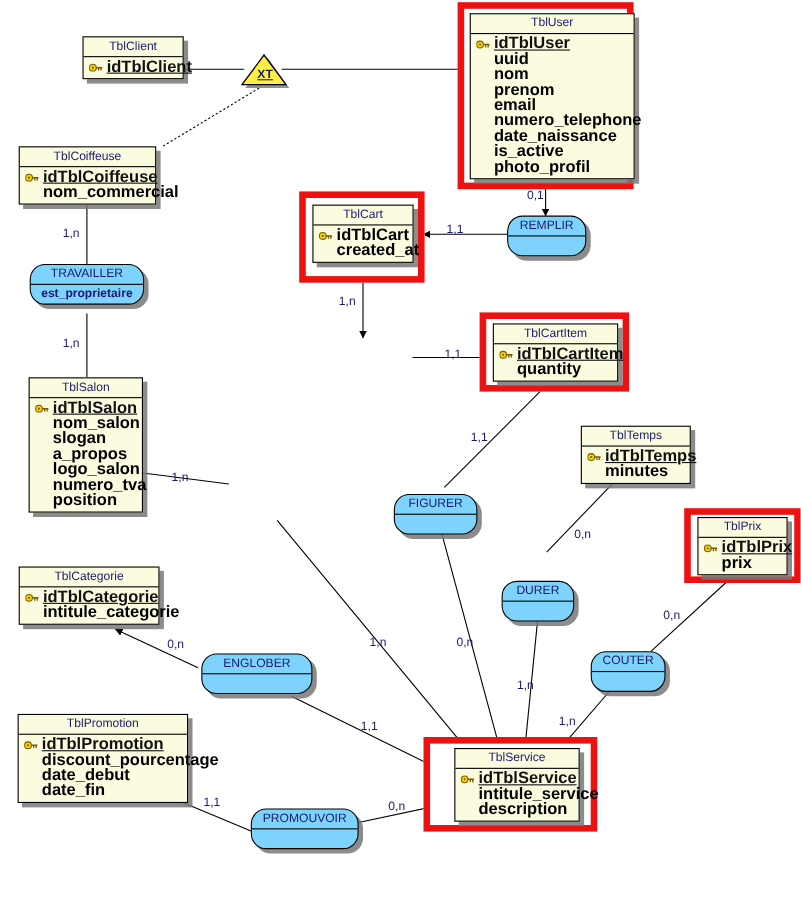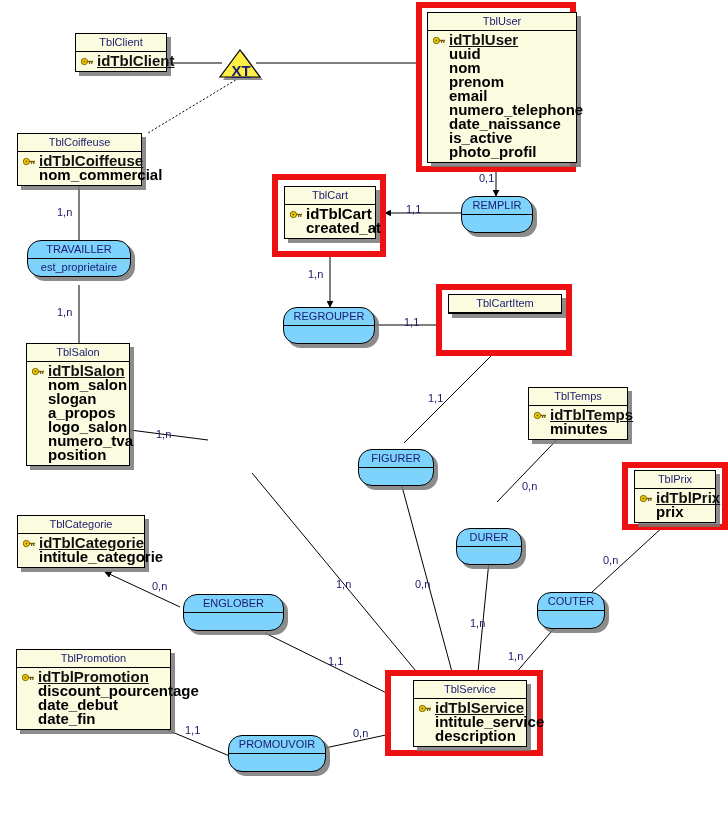--- a/index.html
+++ b/index.html
@@ -22,28 +22,28 @@
 
   
   .hilite{position:absolute;box-sizing:border-box;border:6px solid #ee1111;background:#fff;z-index:3;}
 
   
   .rel{position:absolute;box-sizing:border-box;background:#7dd3fc;border:1.4px solid #000;
        border-radius:14px;box-shadow:4px 4px 0 0 rgba(120,120,120,.85);z-index:6;}
   .rel .rhead{text-align:center;font-size:11px;color:#1a1a6e;line-height:15px;padding:1px 8px 1px 8px;
               border-bottom:1.4px solid #000;white-space:nowrap;}
   .rel .rbody{font-size:11px;color:#1a1a6e;text-align:center;line-height:15px;padding:1px 6px 1px 6px;
-              white-space:nowrap;min-height:15px;}
+              white-space:nowrap;min-height:15px;font-weight:bold;}
 
   
   .card{position:absolute;font-size:11px;color:#1a1a6e;background:transparent;z-index:8;white-space:nowrap;}
 
   
   .xt{position:absolute;z-index:9;}
-  .xt .xtlabel{position:absolute;left:0;top:13px;width:44px;text-align:center;font-size:15px;
+  .xt .xtlabel{position:absolute;left:0;top:13px;width:44px;text-align:center;font-size:11px;
                font-weight:bold;color:#1a1a6e;text-decoration:underline;}
 </style>
 </head>
 <body>
 
 <div id="canvas">
 
   <svg id="edges" viewBox="0 0 728 822" xmlns="http://www.w3.org/2000/svg">
     <defs>
       <marker id="arrow" viewBox="0 0 10 10" refX="9" refY="5" markerWidth="7" markerHeight="7" orient="auto-start-reverse">
@@ -203,20 +203,37 @@
       </div>
       <div class="attr plain">
           <span class="keyslot"></span>
           <span class="aname">created_at</span>
         </div>
     </div>
   </div>
 
   <div class="entity" style="left:448px;top:294px;width:114px;">
     <div class="ehead">TblCartItem</div>
+    <div class="ebody">
+      <div class="attr pk">
+        <span class="keyslot">
+            <svg class="keyicon" width="13" height="11" viewBox="0 0 13 11">
+              <circle cx="3.4" cy="5.5" r="3.1" fill="#f5d400" stroke="#7a5c00" stroke-width="1"></circle>
+              <circle cx="3.4" cy="5.5" r="1" fill="#7a5c00"></circle>
+              <path d="M6.2 5.5 H12" stroke="#7a5c00" stroke-width="1.4"></path>
+              <path d="M8.6 5.5 v2.6 M10.8 5.5 v2.6" stroke="#7a5c00" stroke-width="1.2"></path>
+            </svg>
+          </span>
+        <span class="aname">idTblCartItem</span>
+      </div>
+      <div class="attr plain">
+          <span class="keyslot"></span>
+          <span class="aname">quantity</span>
+        </div>
+    </div>
   </div>
 
   <div class="entity" style="left:26px;top:343px;width:104px;">
     <div class="ehead">TblSalon</div>
     <div class="ebody">
       <div class="attr pk">
         <span class="keyslot">
             <svg class="keyicon" width="13" height="11" viewBox="0 0 13 11">
               <circle cx="3.4" cy="5.5" r="3.1" fill="#f5d400" stroke="#7a5c00" stroke-width="1"></circle>
               <circle cx="3.4" cy="5.5" r="1" fill="#7a5c00"></circle>
@@ -373,24 +390,20 @@
   <div class="rel" style="left:461px;top:196px;width:72px;">
     <div class="rhead">REMPLIR</div>
     <div class="rbody"></div>
   </div>
 
   <div class="rel" style="left:27px;top:240px;width:104px;">
     <div class="rhead">TRAVAILLER</div>
     <div class="rbody">est_proprietaire</div>
   </div>
 
-  <div class="rel" style="left:283px;top:307px;width:92px;">
-    <div class="rhead">REGROUPER</div>
-    <div class="rbody"></div>
-  </div>
 
 
   <div class="rel" style="left:358px;top:449px;width:76px;">
     <div class="rhead">FIGURER</div>
     <div class="rbody"></div>
   </div>
 
   <div class="rel" style="left:456px;top:528px;width:66px;">
     <div class="rhead">DURER</div>
     <div class="rbody"></div>

